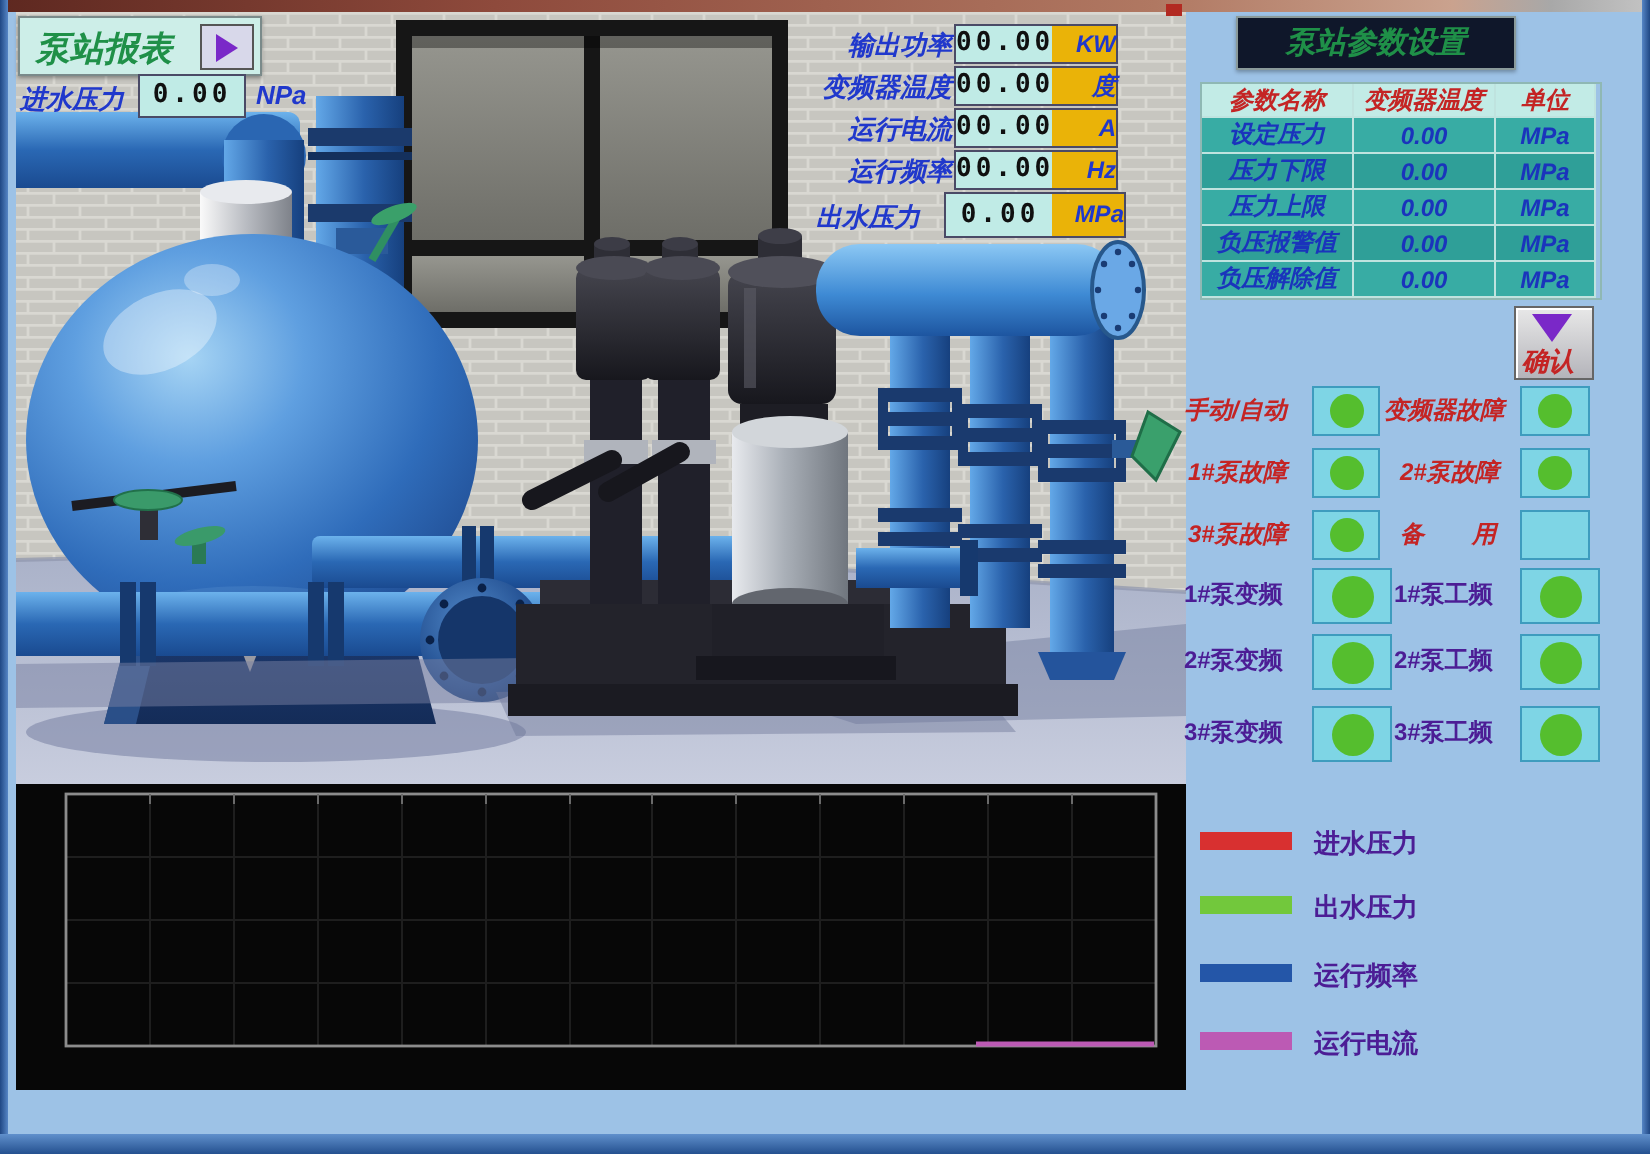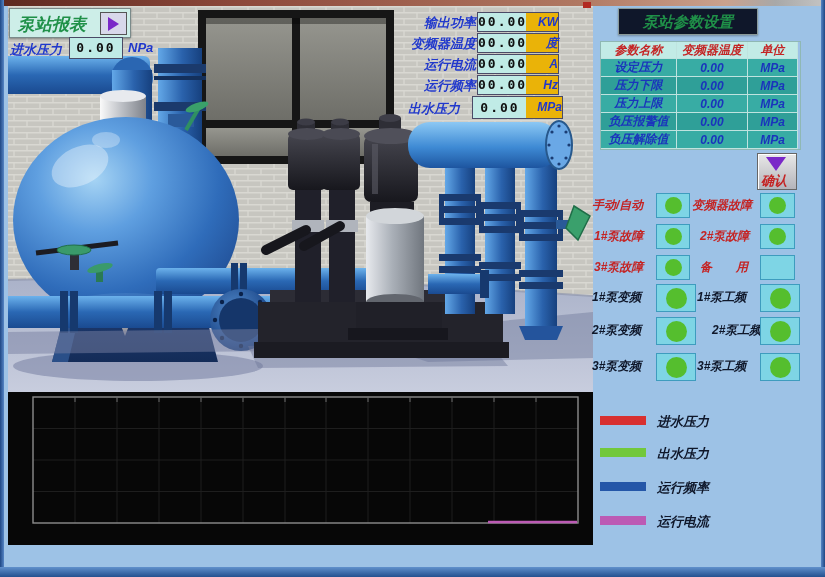--- a/index.html
+++ b/index.html
@@ -15,21 +15,21 @@
   .border-left{left:0;top:0;width:4px;height:577px;background:linear-gradient(90deg,#1f4784,#5585c5);}
   .border-right{left:821px;top:0;width:4px;height:577px;background:linear-gradient(90deg,#5585c5,#1f4784);}
   .border-bottom{left:0;top:567px;width:825px;height:10px;background:linear-gradient(#6090cc,#24508f);}
   .corner-mark{left:583px;top:2px;width:8px;height:6px;background:#b22a22;}
 
   
   .scene{left:8px;top:6px;width:585px;height:386px;}
 
   
   .lbl-blue{color:#2038cc;font-weight:bold;font-style:italic;font-size:13px;white-space:nowrap;}
-  .lbl-navy{color:#0f172a;font-weight:bold;font-style:italic;font-size:13px;white-space:nowrap;}
+  .lbl-navy{color:#4c1d95;font-weight:bold;font-size:13px;white-space:nowrap;}
   .lbl-red{color:#c42424;font-weight:bold;font-style:italic;font-size:12px;white-space:nowrap;}
   .green-title{color:#1f9048;font-weight:bold;font-style:italic;}
 
   .vbox{background:#c0ebe6;border:1px solid #4a4a66;color:#101010;
     font-family:"DejaVu Sans Mono","Liberation Mono",monospace;font-weight:bold;
     font-size:13px;letter-spacing:2px;text-align:center;line-height:18px;}
   .chip{background:#eab308;border:1px solid #4a4a66;border-left:none;color:#2038cc;
     font-weight:bold;font-size:12px;text-align:right;line-height:18px;font-style:italic;}
 
   .report-box{left:9px;top:8px;width:120px;height:28px;background:#cdeee8;
@@ -408,21 +408,21 @@
   </div>
   <div class="abs lbl-navy" style="left:697px;top:289px;width:62px;font-size:12px;">1#泵工频</div>
   <div class="abs ind" style="left:760px;top:284px;width:38px;height:26px;">
     <span class="led led-m" style="background: rgb(85, 190, 46);"></span>
   </div>
 
   <div class="abs lbl-navy" style="left:592px;top:322px;width:62px;font-size:12px;">2#泵变频</div>
   <div class="abs ind" style="left:656px;top:317px;width:38px;height:26px;">
     <span class="led led-m" style="background: rgb(85, 190, 46);"></span>
   </div>
-  <div class="abs lbl-navy" style="left:697px;top:322px;width:62px;font-size:12px;margin-left:15px;">2#泵工频</div>
+  <div class="abs lbl-navy" style="left:697px;top:322px;width:62px;font-size:12px;">2#泵工频</div>
   <div class="abs ind" style="left:760px;top:317px;width:38px;height:26px;">
     <span class="led led-m" style="background: rgb(85, 190, 46);"></span>
   </div>
 
   <div class="abs lbl-navy" style="left:592px;top:358px;width:62px;font-size:12px;">3#泵变频</div>
   <div class="abs ind" style="left:656px;top:353px;width:38px;height:26px;">
     <span class="led led-m" style="background: rgb(85, 190, 46);"></span>
   </div>
   <div class="abs lbl-navy" style="left:697px;top:358px;width:48px;font-size:12px;">3#泵工频</div>
   <div class="abs ind" style="left:760px;top:353px;width:38px;height:26px;">

